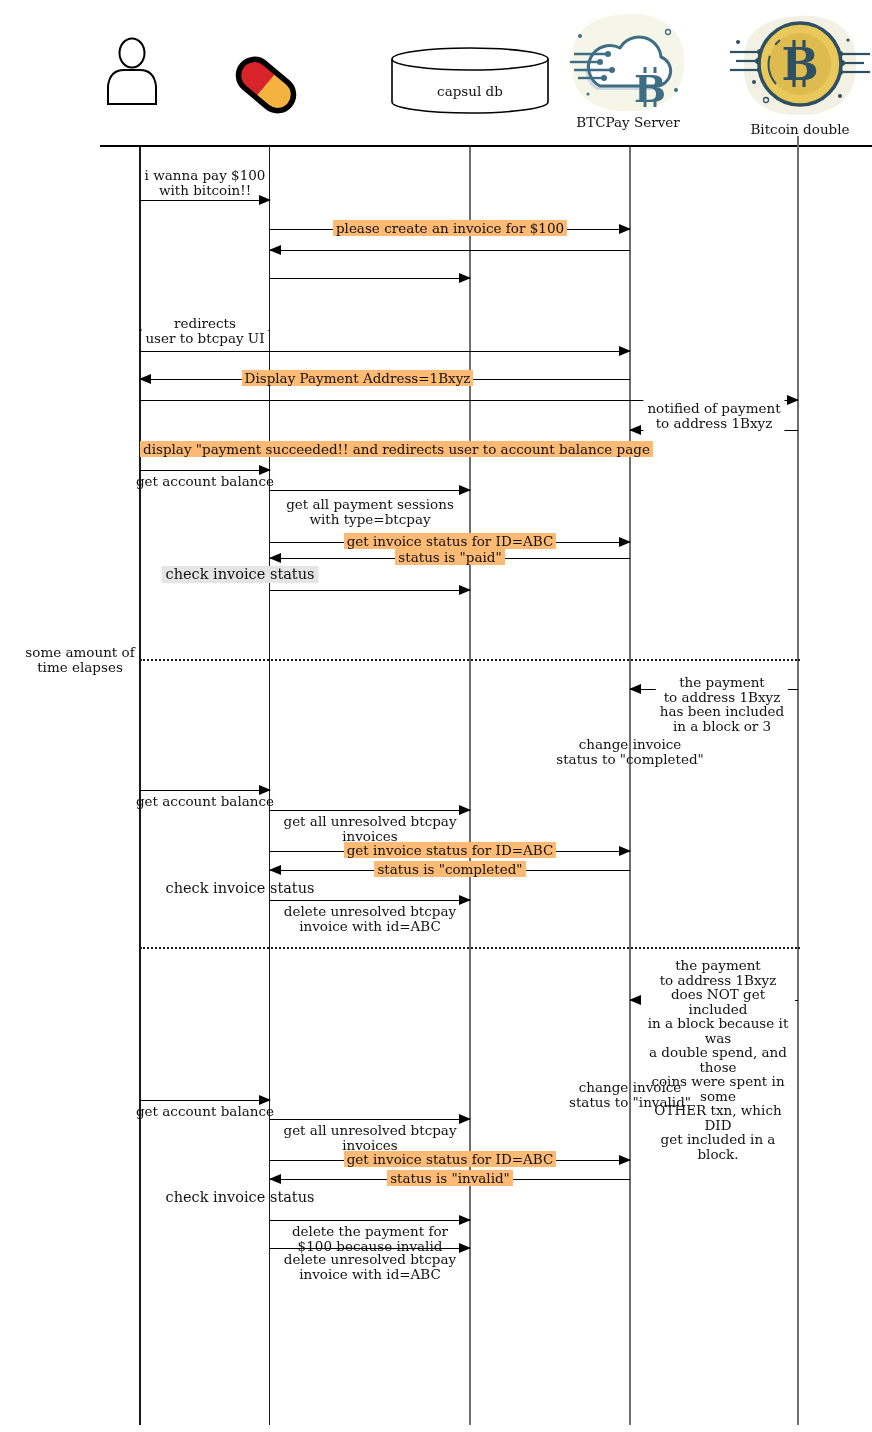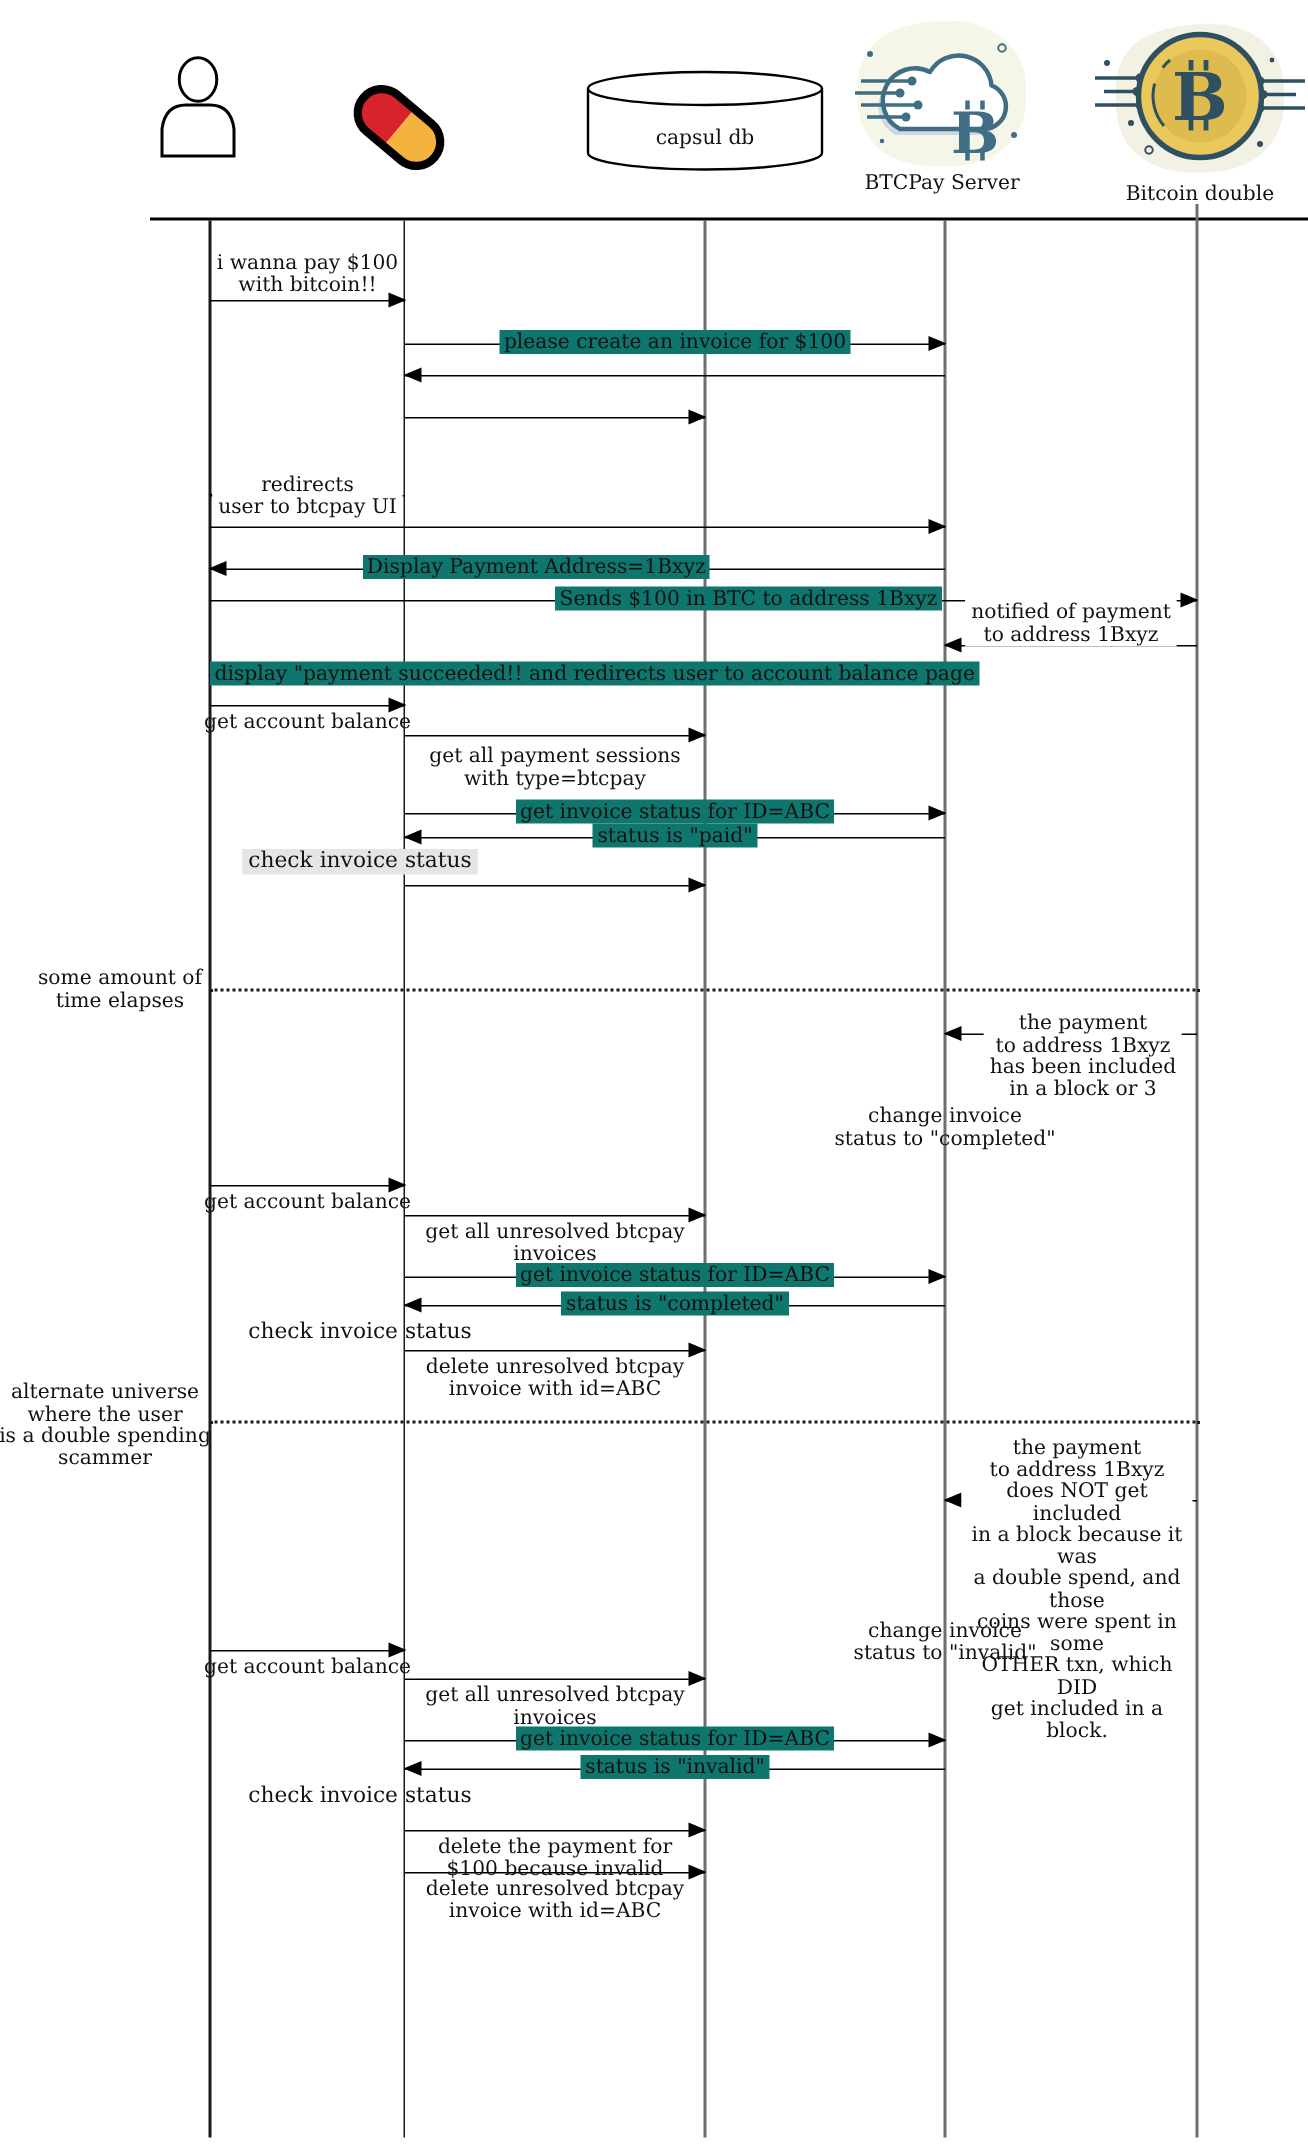--- a/index.html
+++ b/index.html
@@ -8,21 +8,21 @@
   .lifeline{position:absolute;z-index:0}
   .toprule{position:absolute;left:100px;top:145px;width:772px;height:0;border-top:2px solid #000}
   .line{position:absolute;height:0;border-top:1.4px solid #000;z-index:1}
   .head{position:absolute;width:0;height:0;border-top:5px solid transparent;border-bottom:5px solid transparent;top:-5.6px}
   .head.r{right:-1px;border-left:12px solid #000}
   .head.l{left:-1px;border-right:12px solid #000}
   .lbl{position:absolute;font-size:13.5px;line-height:14.5px;text-align:center;white-space:pre-line;z-index:2}
   .cx{transform:translateX(-50%)}
   .bg{background:#fff;padding:1px 4px}
   .online{position:absolute;text-align:center;font-size:13.5px;line-height:15px;z-index:2;white-space:nowrap}
-  .online span{background:#0f766e;padding:0 3px}
+  .online span{background:#fdba74;padding:0 3px}
   .chk{font-size:14.5px;white-space:nowrap}
   .hl{background:#e5e5e5;padding:1px 4px}
   .divider{position:absolute;height:0;border-top:2.2px dotted #1a1a1a;z-index:1}
   .actor-label{position:absolute;font-size:13.5px;text-align:center;white-space:nowrap;z-index:2}
   svg{position:absolute;overflow:visible}
   svg text{font-family:"DejaVu Serif",serif}
 </style>
 </head>
 <body>
 
@@ -147,21 +147,20 @@
 
   <div class="line" style="left:140px;top:351px;width:490px">
       <i class="head r"></i>
     </div>
 
   <div class="online" style="left:140px;top:371px;width:435px"><span>Display Payment Address=1Bxyz</span></div>
   <div class="line" style="left:140px;top:379px;width:490px">
       <i class="head l"></i>
     </div>
 
-  <div class="online" style="left:140px;top:392px;width:658px;text-indent:60px"><span>Sends $100 in BTC to address 1Bxyz</span></div>
   <div class="line" style="left:140px;top:400px;width:658px">
       <i class="head r"></i>
     </div>
 
   <div class="line" style="left:630px;top:430px;width:168px">
       <i class="head l"></i>
     </div>
   <div class="lbl cx bg" style="left:714px;top:400px">notified of payment
 to address 1Bxyz</div>
 
@@ -235,24 +234,20 @@
 
   <div class="lbl cx chk" style="left:240px;top:881px">check invoice status</div>
 
   <div class="line" style="left:270px;top:900px;width:200px">
       <i class="head r"></i>
     </div>
   <div class="lbl cx" style="left:370px;top:904px">delete unresolved btcpay
 invoice with id=ABC</div>
 
   <div class="divider" style="left:140px;top:947px;width:660px"></div>
-  <div class="lbl cx" style="left:70px;top:921px">alternate universe
-where the user
-is a double spending
-scammer</div>
 
   <div class="line" style="left:630px;top:1000px;width:168px">
       <i class="head l"></i>
     </div>
   <div class="lbl cx bg" style="left:718px;top:957px">the payment
 to address 1Bxyz
 does NOT get  included
 in a block because it was
 a double spend, and those
 coins were spent in some

